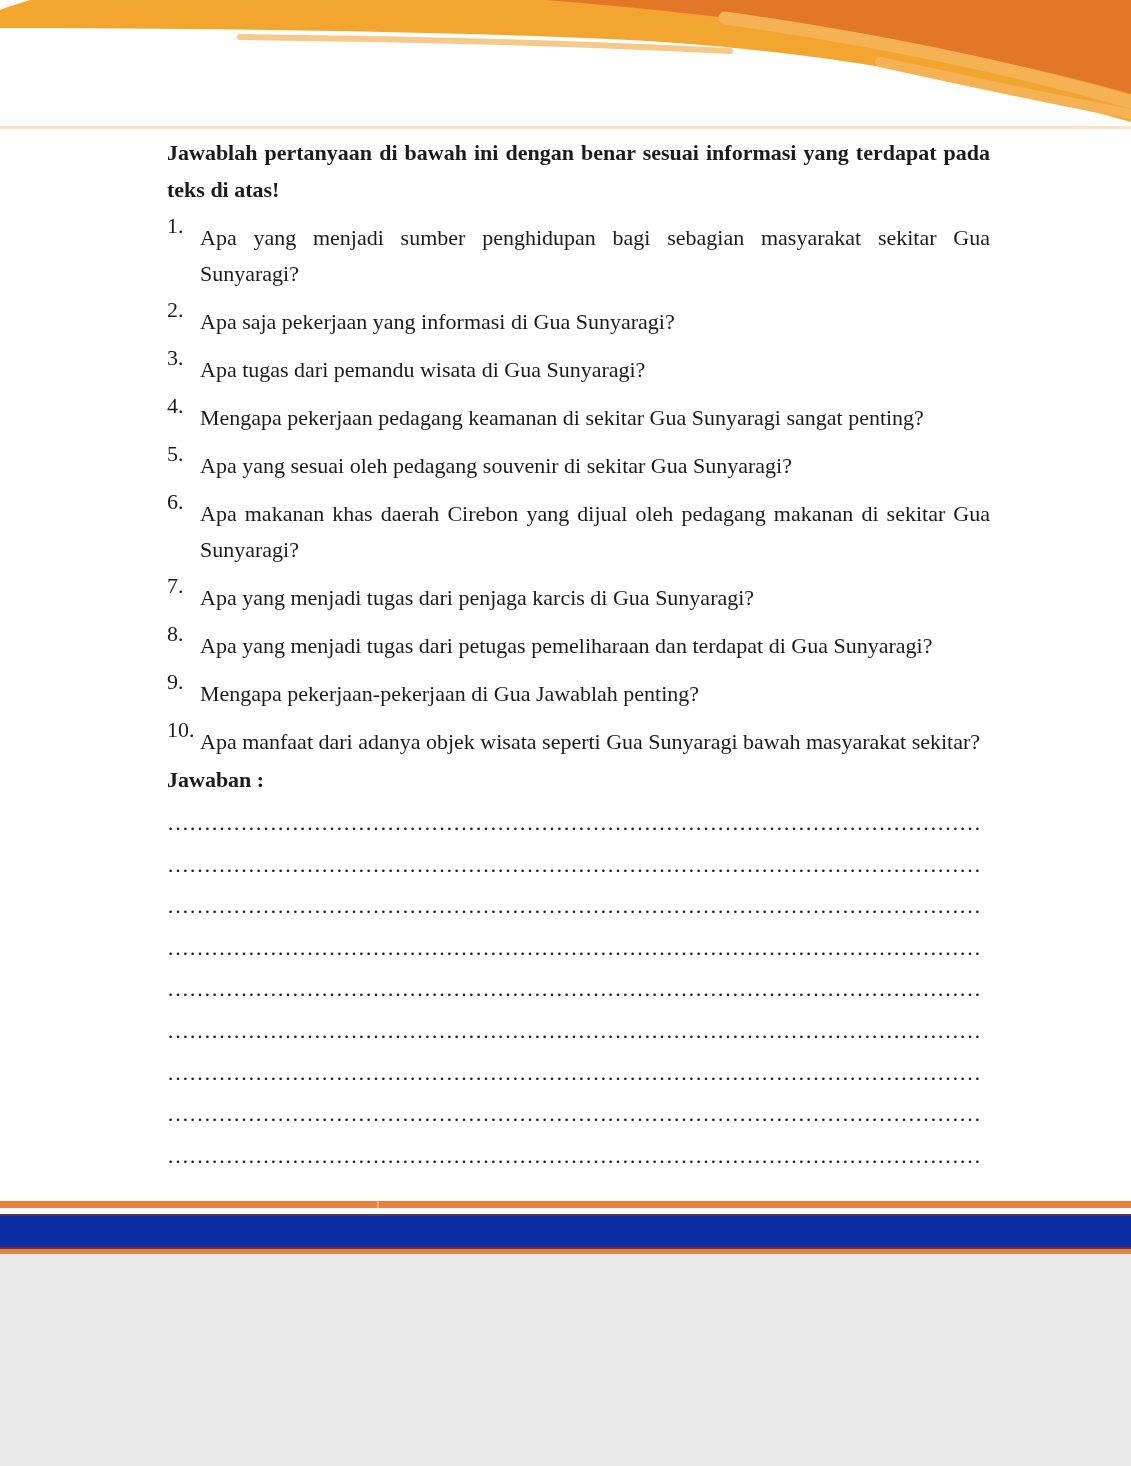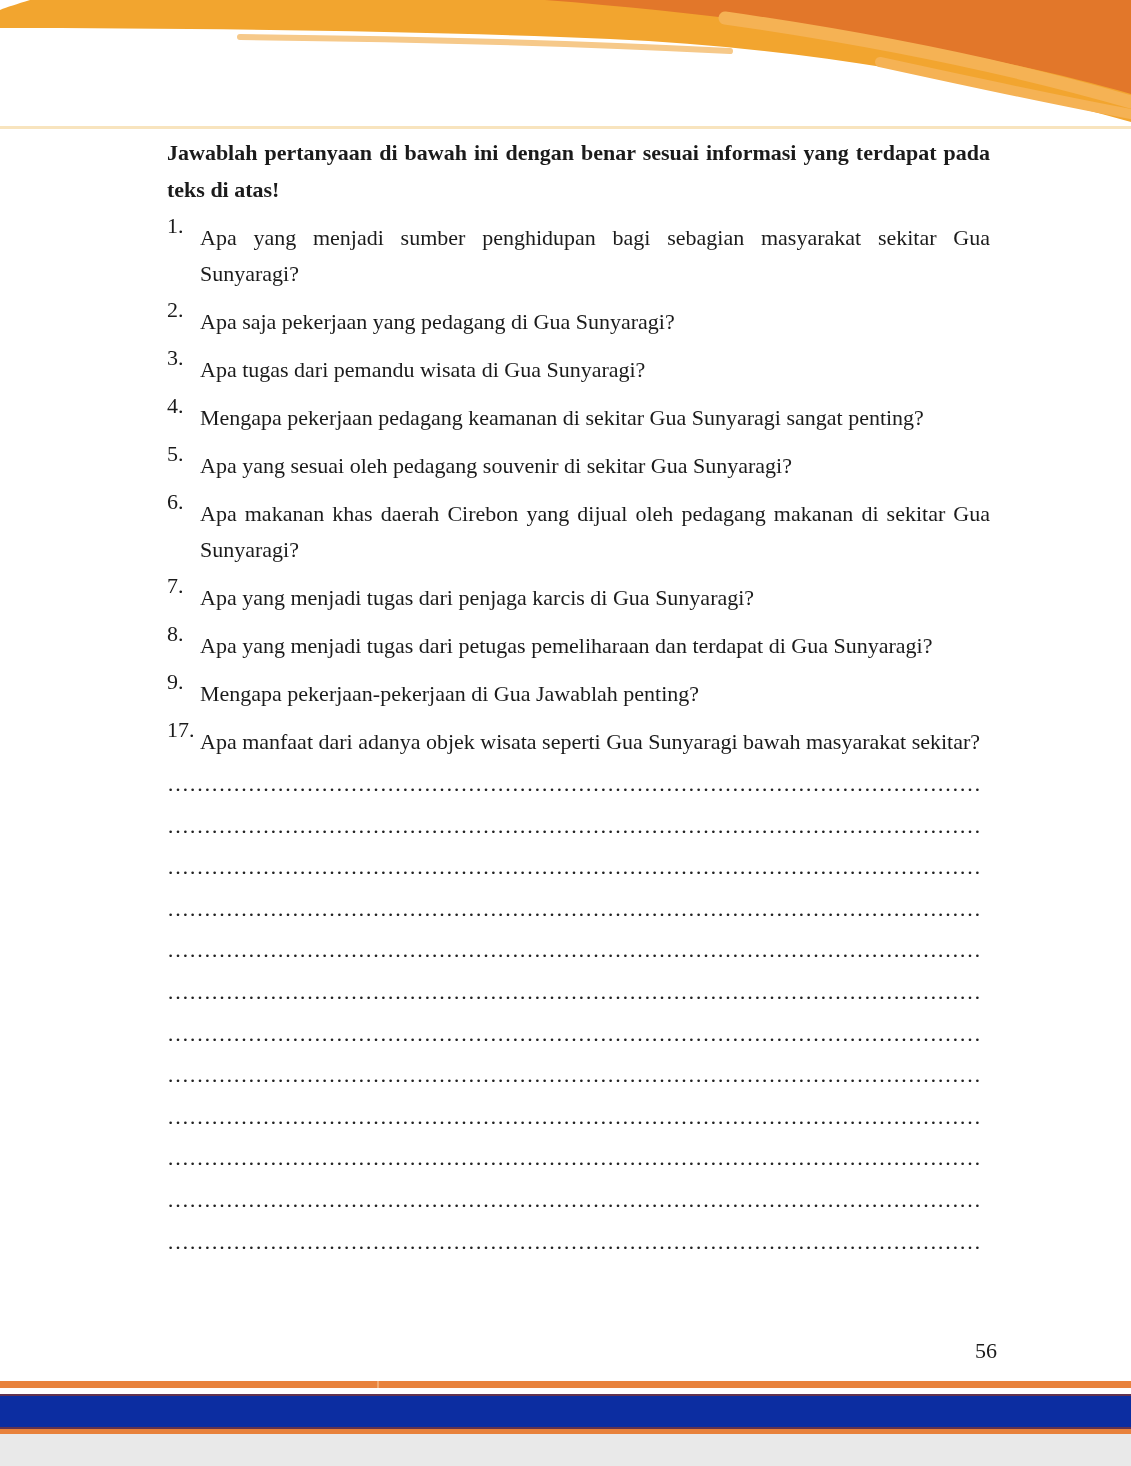--- a/index.html
+++ b/index.html
@@ -1,18 +1,18 @@
 <!DOCTYPE html>
 <html><head>
 <meta charset="utf-8">
 <style>
   html,body{margin:0;padding:0;background:#e9e9e9;}
   .page{
     position:relative;
-    width:1131px;height:1434px;
+    width:1131px;height:1254px;
     background:#ffffff;
     overflow:hidden;
     font-family:"Liberation Serif","DejaVu Serif",serif;
     color:#1b1b1b;
     margin:0 auto;
   }
   .header-wave{position:absolute;top:0;left:0;width:1131px;height:130px;display:block;}
   .header-rule{position:absolute;top:126px;left:0;width:1131px;height:3px;}
   .content{position:absolute;left:167px;top:134px;width:823px;}
   .instruction{
@@ -56,21 +56,21 @@
     <div class="instruction">Jawablah pertanyaan di bawah ini dengan benar  sesuai informasi yang terdapat pada teks di atas!</div>
 
     <div class="question-list">
   <div class="q-row">
     <span class="q-num">1.</span>
     <span class="q-text">Apa yang menjadi sumber penghidupan bagi sebagian masyarakat sekitar Gua Sunyaragi?</span>
   </div>
 
   <div class="q-row">
     <span class="q-num">2.</span>
-    <span class="q-text">Apa saja pekerjaan yang pedagang di Gua Sunyaragi?</span>
+    <span class="q-text">Apa saja pekerjaan yang informasi di Gua Sunyaragi?</span>
   </div>
 
   <div class="q-row">
     <span class="q-num">3.</span>
     <span class="q-text">Apa tugas dari pemandu wisata di Gua Sunyaragi?</span>
   </div>
 
   <div class="q-row">
     <span class="q-num">4.</span>
     <span class="q-text">Mengapa pekerjaan pedagang keamanan di sekitar Gua Sunyaragi sangat penting?</span>
@@ -95,25 +95,26 @@
     <span class="q-num">8.</span>
     <span class="q-text">Apa yang menjadi tugas dari petugas pemeliharaan dan terdapat di Gua Sunyaragi?</span>
   </div>
 
   <div class="q-row">
     <span class="q-num">9.</span>
     <span class="q-text">Mengapa pekerjaan-pekerjaan di Gua Jawablah penting?</span>
   </div>
 
   <div class="q-row">
-    <span class="q-num">17.</span>
+    <span class="q-num">10.</span>
     <span class="q-text">Apa manfaat dari adanya objek wisata seperti Gua Sunyaragi bawah masyarakat sekitar?</span>
   </div>
 </div>
 
+    <div class="answer-label">Jawaban :</div>
 
     <div class="answer-lines">
         <div class="ans-line">…………………………………………………………………………………………………………</div>
         <div class="ans-line">…………………………………………………………………………………………………………</div>
         <div class="ans-line">…………………………………………………………………………………………………………</div>
         <div class="ans-line">…………………………………………………………………………………………………………</div>
         <div class="ans-line">…………………………………………………………………………………………………………</div>
         <div class="ans-line">…………………………………………………………………………………………………………</div>
         <div class="ans-line">…………………………………………………………………………………………………………</div>
         <div class="ans-line">…………………………………………………………………………………………………………</div>

